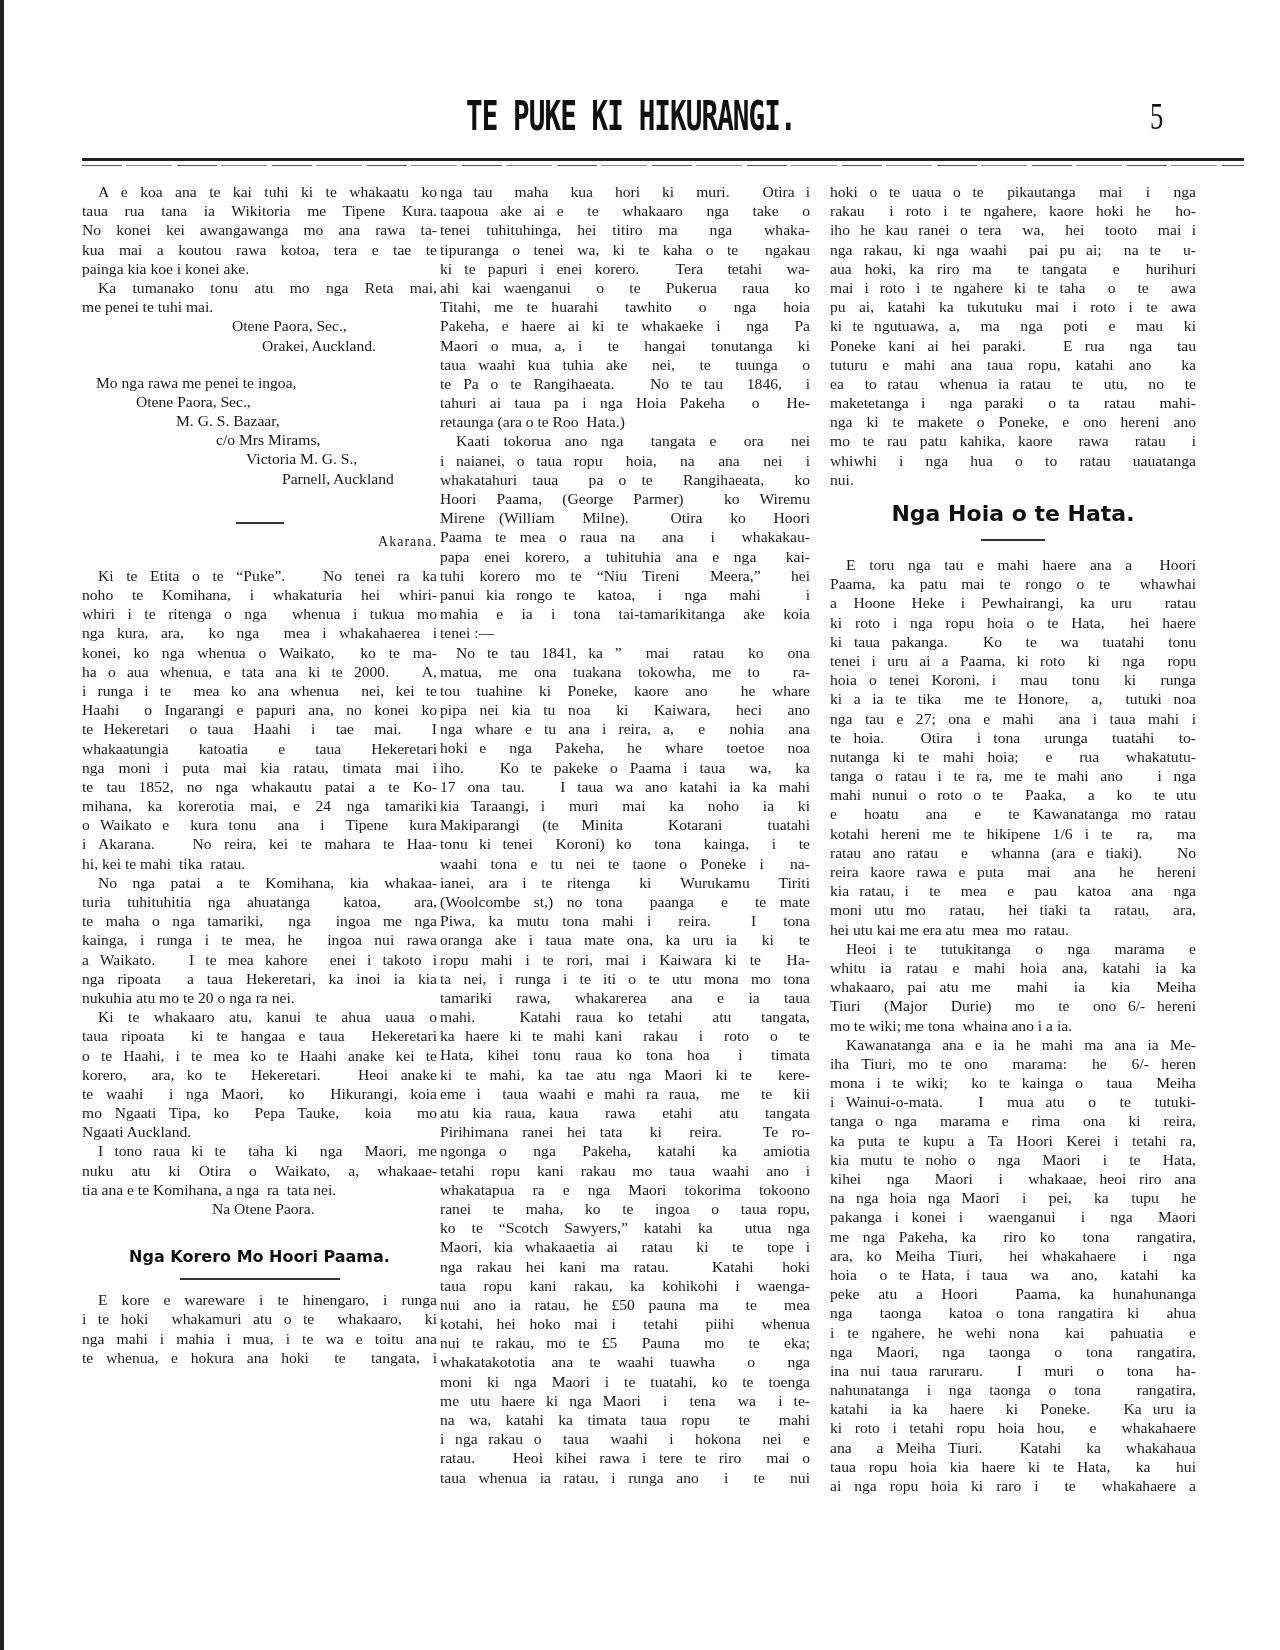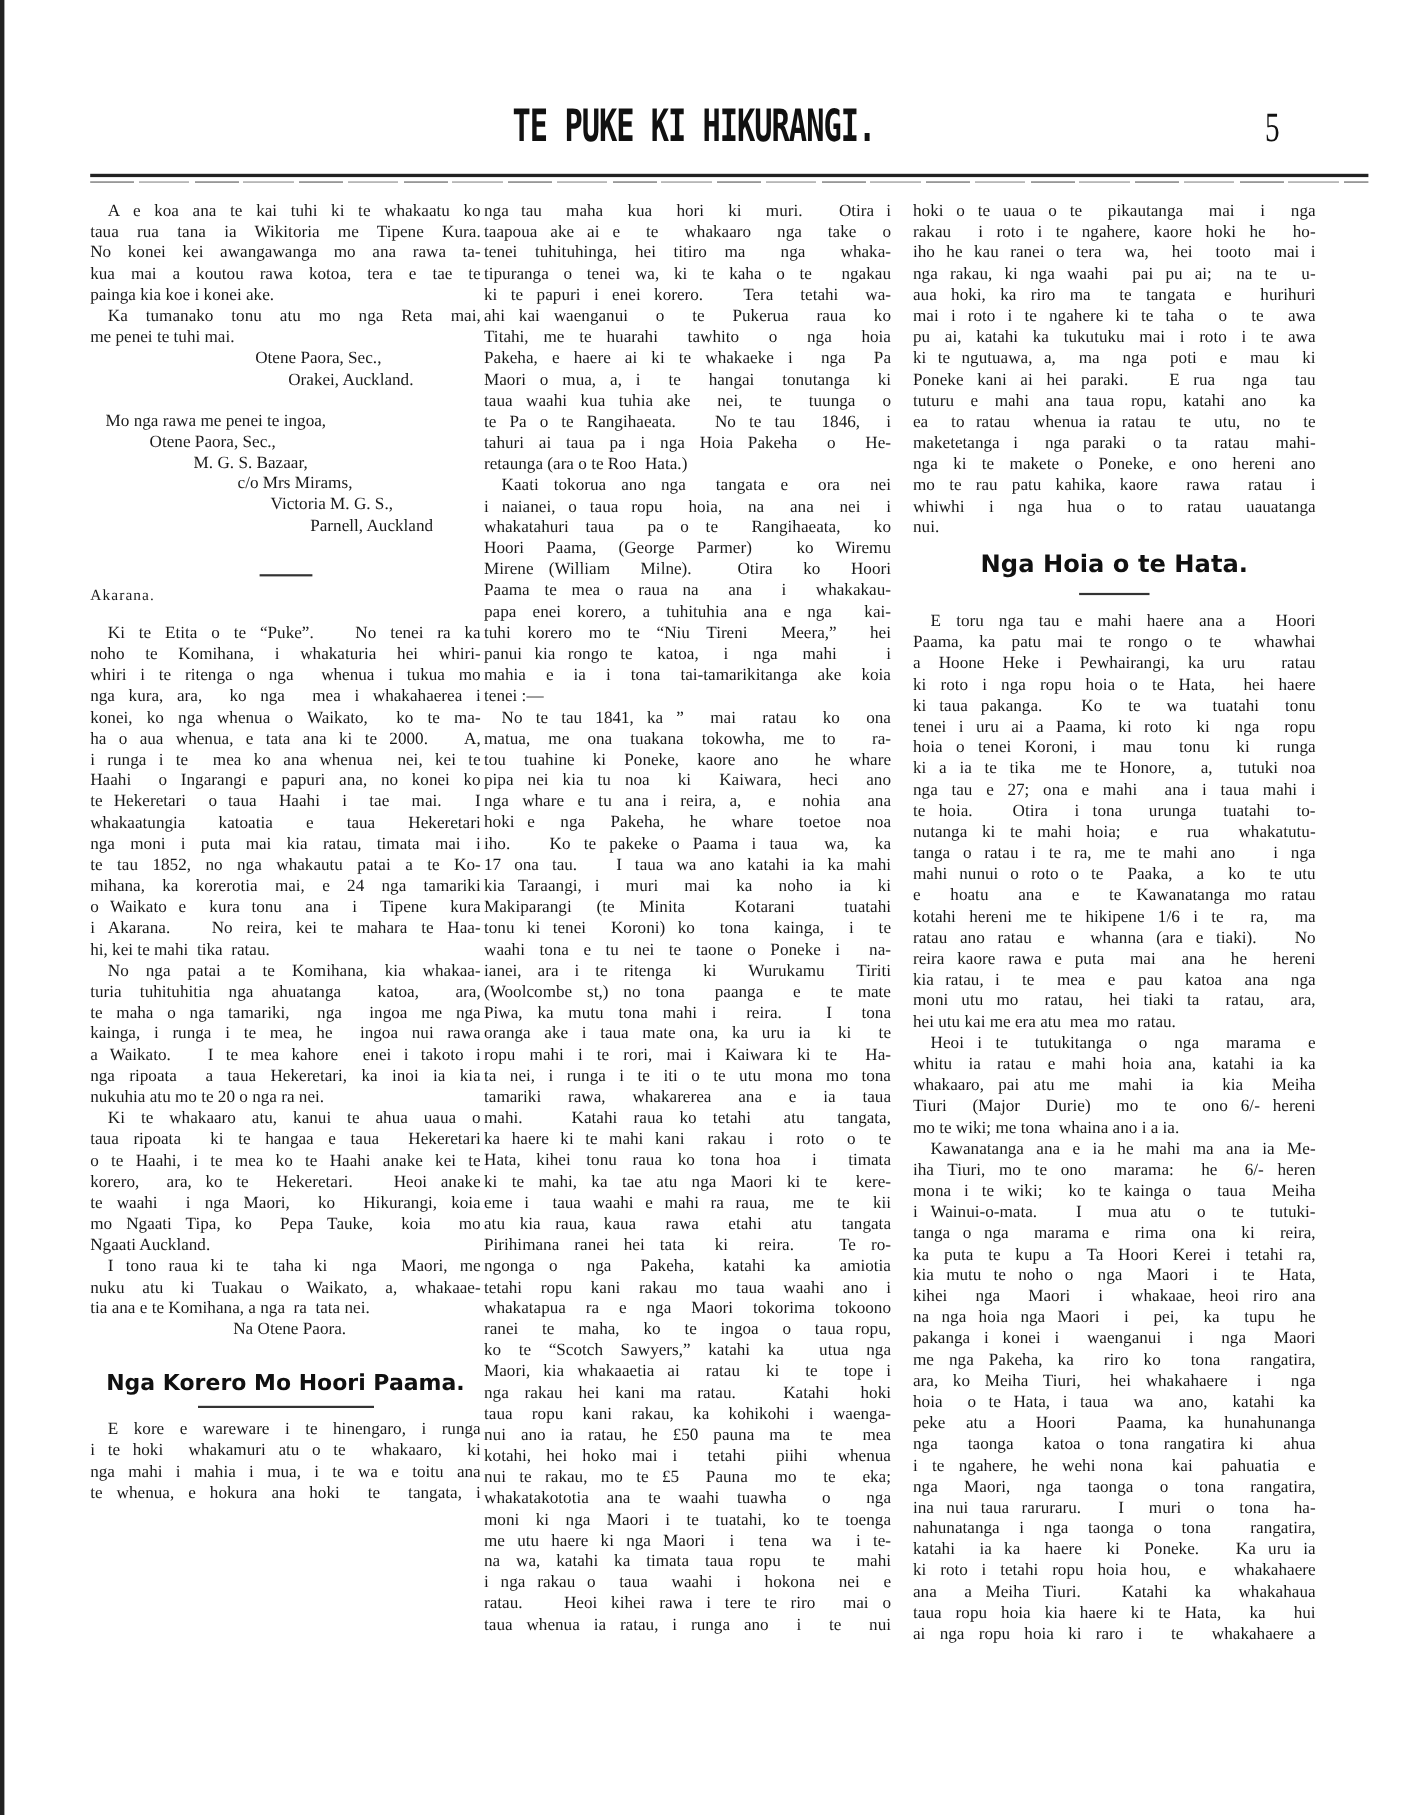--- a/index.html
+++ b/index.html
@@ -15,21 +15,21 @@
   .col-2 { left: 440px; width: 370px; }
   .col-3 { left: 830px; width: 366px; }
   .line { white-space: pre; display: block; text-align: justify; text-align-last: justify; height: 19.2px; overflow: hidden; }
   .line.last { text-align-last: left; }
   .line.indent { padding-left: 16px; }
   .sig { display: block; white-space: pre; height: 19.2px; }
   .headline { font-family: "DejaVu Sans", sans-serif; font-size: 22px; line-height: 26px; text-align: center; color: #111; }
   .hl-justify { display: block; text-align: justify; text-align-last: justify; }
   .short-rule { width: 48px; height: 2px; background: #333; margin: 8px auto 8px auto; }
   .long-rule { width: 160px; height: 2px; background: #333; margin: 8px auto 10px auto; }
-  .place { text-align: left; font-size: 14px; display: block; height: 22px; letter-spacing: 1px; }
+  .place { text-align: right; font-size: 14px; display: block; height: 22px; letter-spacing: 1px; }
   .gap-s { height: 12px; }
   .gap-m { height: 18px; }
   .gap-l { height: 26px; }
 </style>
 </head>
 <body>
 
 <div class="left-edge"></div>
 
 <header class="masthead">
@@ -98,30 +98,30 @@
           <span class="line indent">Ki te whakaaro atu, kanui te ahua uaua o</span>
           <span class="line">taua ripoata  ki te hangaa e taua  Hekeretari</span>
           <span class="line">o te Haahi, i te mea ko te Haahi anake kei te</span>
           <span class="line">korero,  ara, ko te  Hekeretari.   Heoi anake</span>
           <span class="line">te waahi  i nga Maori,  ko  Hikurangi, koia</span>
           <span class="line">mo Ngaati Tipa, ko  Pepa Tauke,  koia  mo</span>
           <span class="line last">Ngaati Auckland.</span>
         </div>
         <div id="c1-a1-body-p3">
           <span class="line indent">I tono raua ki te  taha ki  nga  Maori, me</span>
-          <span class="line">nuku atu ki Tuakau o Waikato, a, whakaae-</span>
+          <span class="line">nuku atu ki Otira o Waikato, a, whakaae-</span>
           <span class="line last">tia ana e te Komihana, a nga  ra  tata nei.</span>
         </div>
       </div>
     <span class="sig" style="padding-left:130px">Na Otene Paora.</span>
   </article>
 
   <div class="gap-l"></div>
   <article>
-    <h2 class="headline" style="margin:0;white-space:nowrap;font-size:20px">Nga Korero Mo Hoori  Paama.</h2>
+    <h2 class="headline" style="margin:0;white-space:nowrap;font-size:16px">Nga Korero Mo Hoori  Paama.</h2>
     <div class="long-rule"></div>
     <div id="c1-a2-body">
         <span class="line indent">E kore e wareware i te hinengaro, i runga</span>
         <span class="line">i te hoki  whakamuri atu o te  whakaaro,  ki</span>
         <span class="line">nga mahi i mahia i mua, i te wa e toitu ana</span>
         <span class="line">te whenua, e hokura ana hoki  te  tangata, i</span>
       </div>
   </article>
 </section>
 

